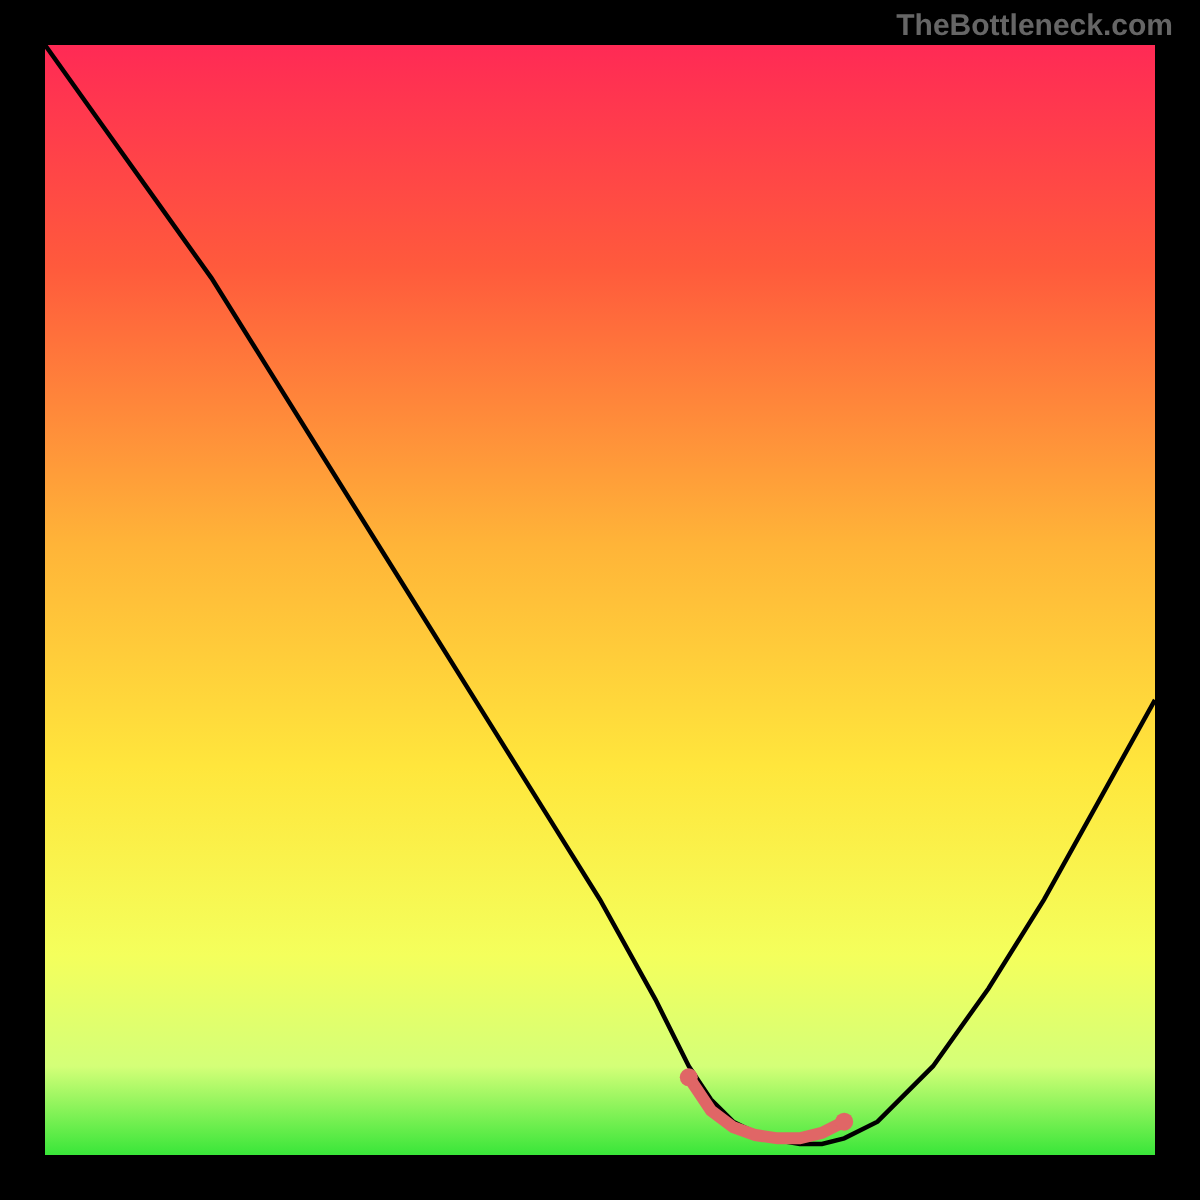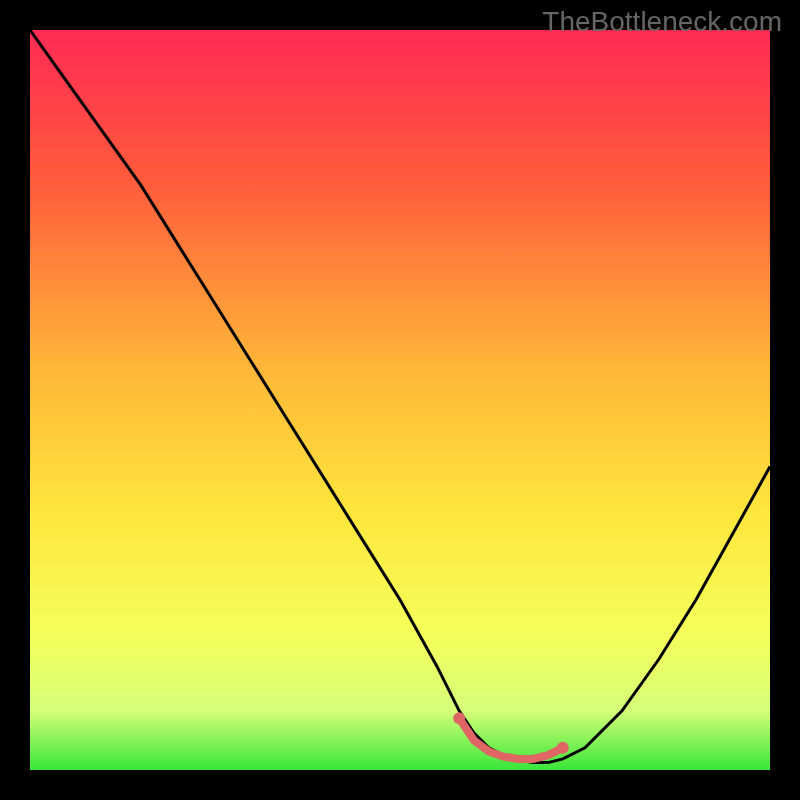--- a/index.html
+++ b/index.html
@@ -9,22 +9,22 @@
     width: 800px;
     height: 800px;
     position: relative;
     font-family: Arial, sans-serif;
   }
   .watermark {
     position: absolute;
     top: 6px;
     right: 18px;
     color: #666;
-    font-size: 28px;
-    font-weight: 400;
+    font-size: 20px;
+    font-weight: 700;
     z-index: 10;
   }
   .chart-area {
     position: absolute;
     left: 30px;
     top: 30px;
     width: 740px;
     height: 740px;
   }
 </style>

